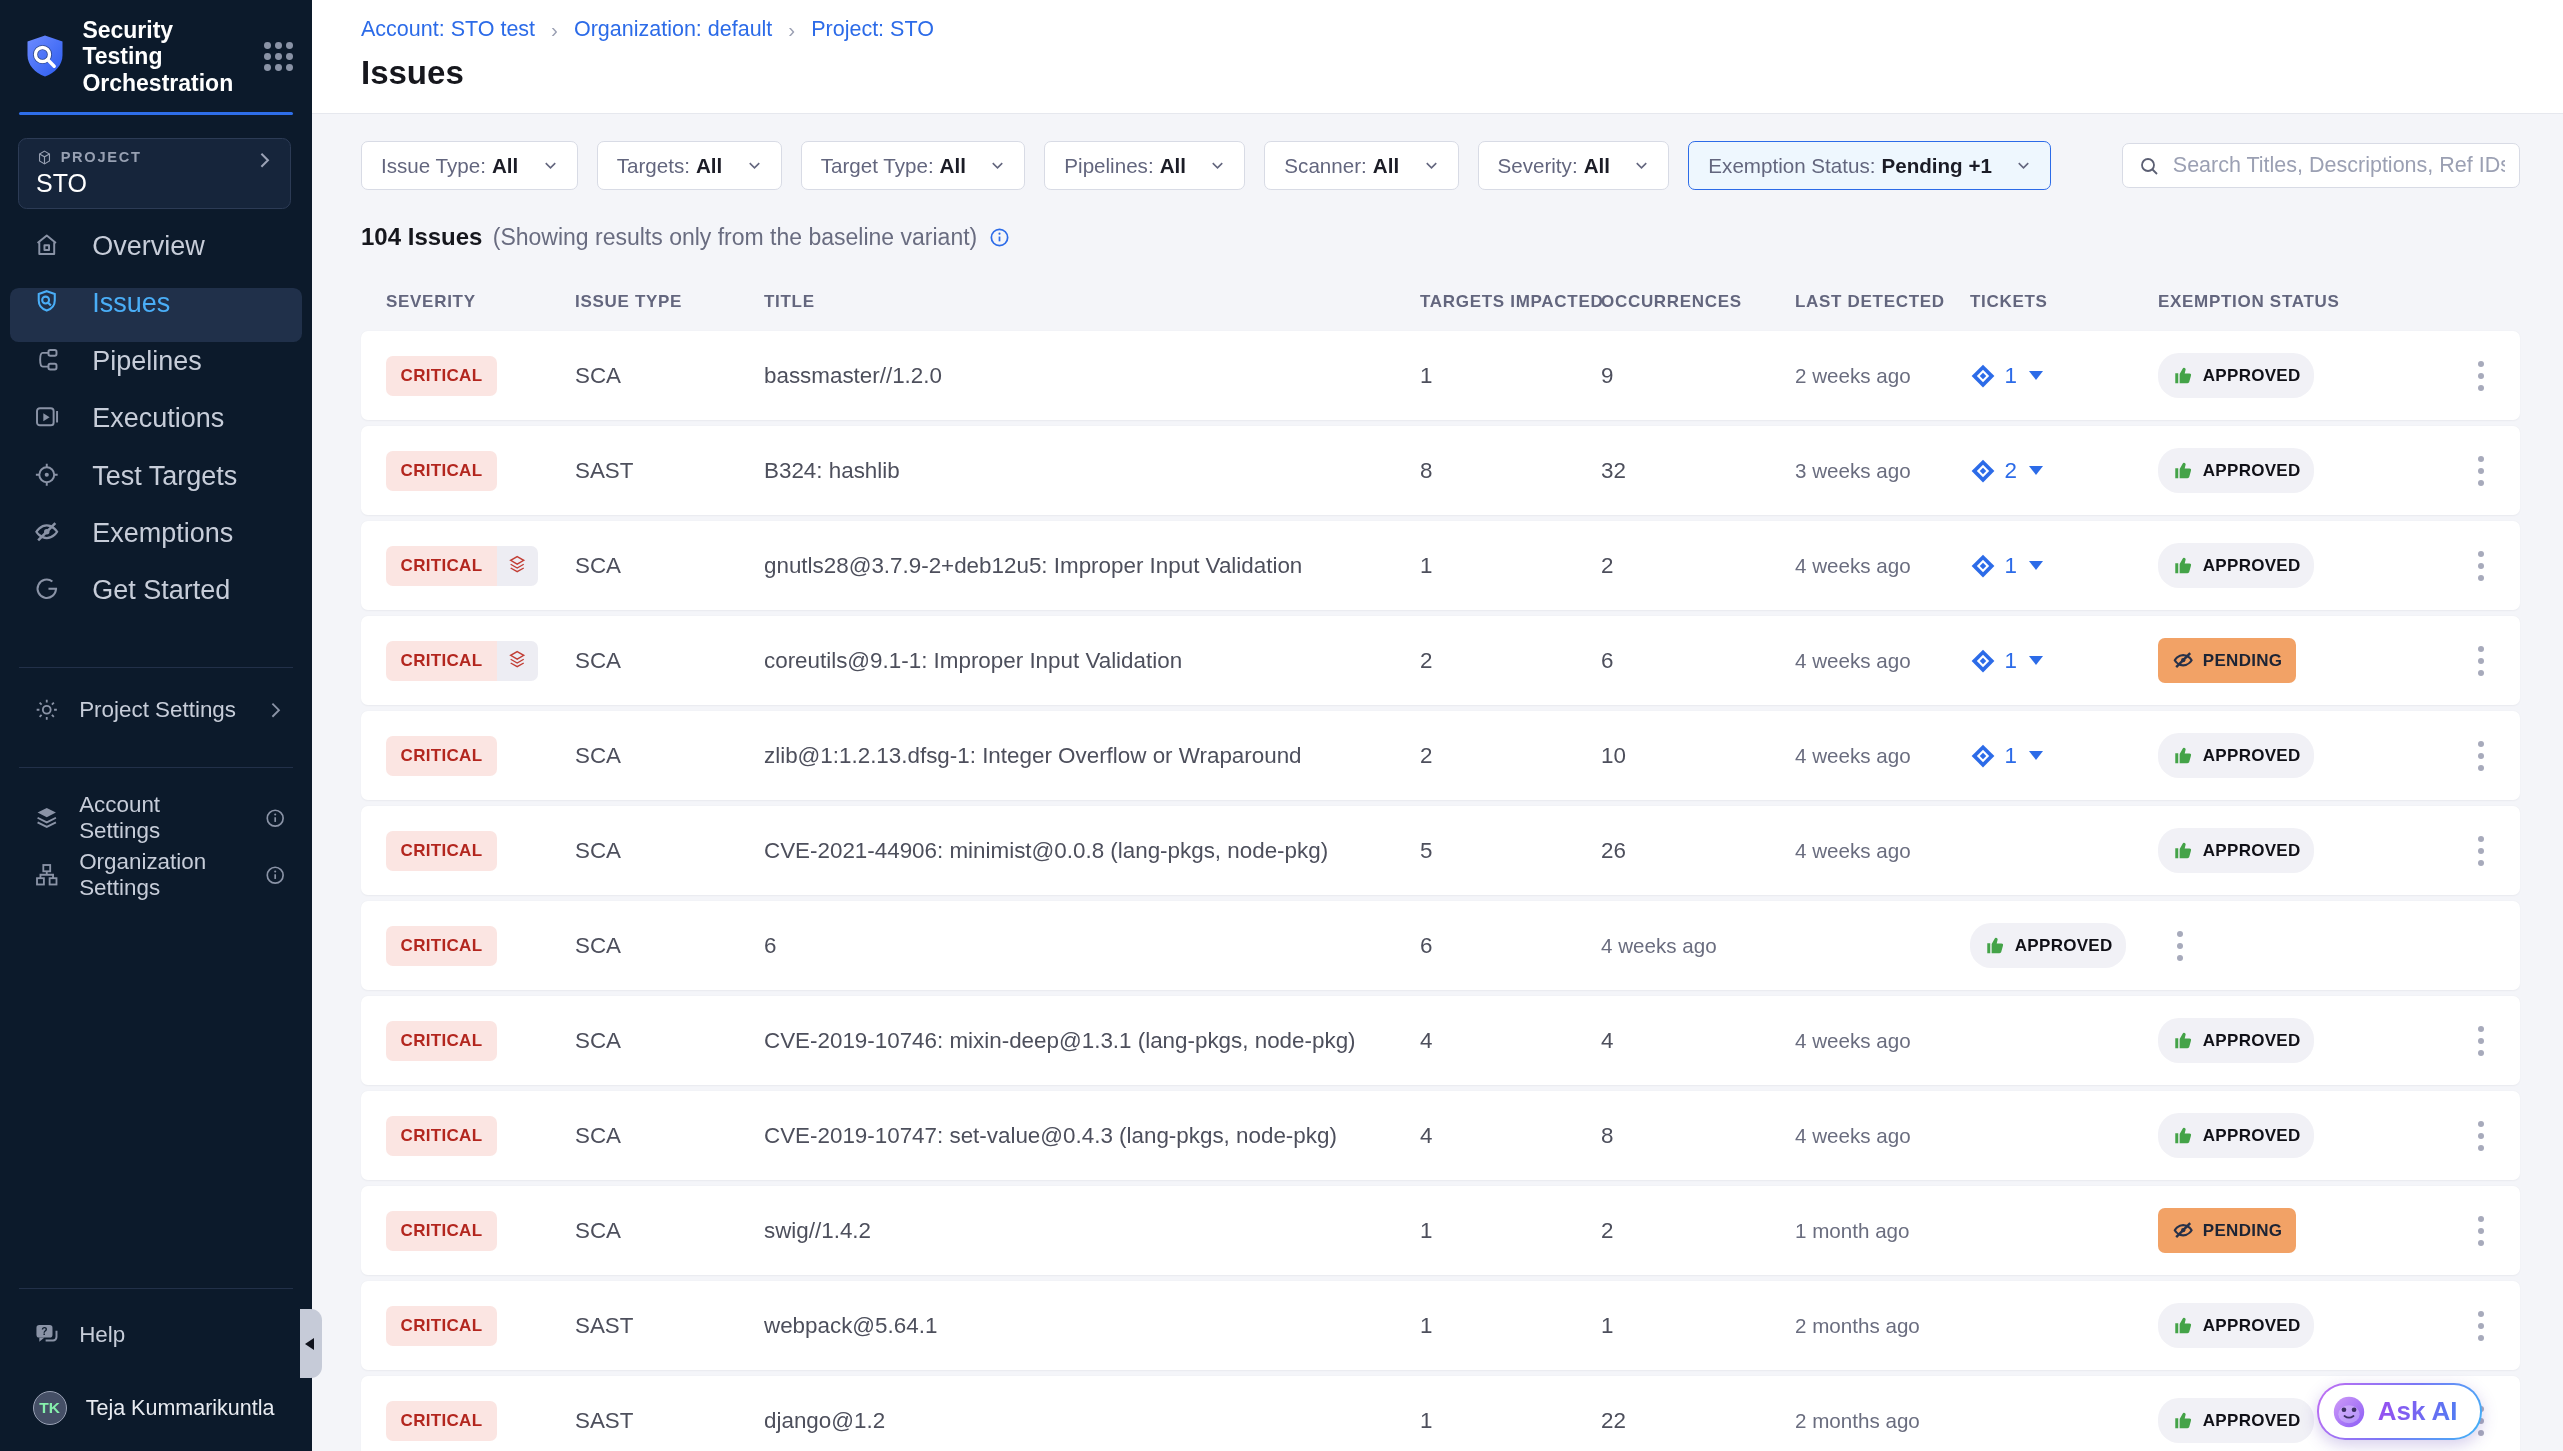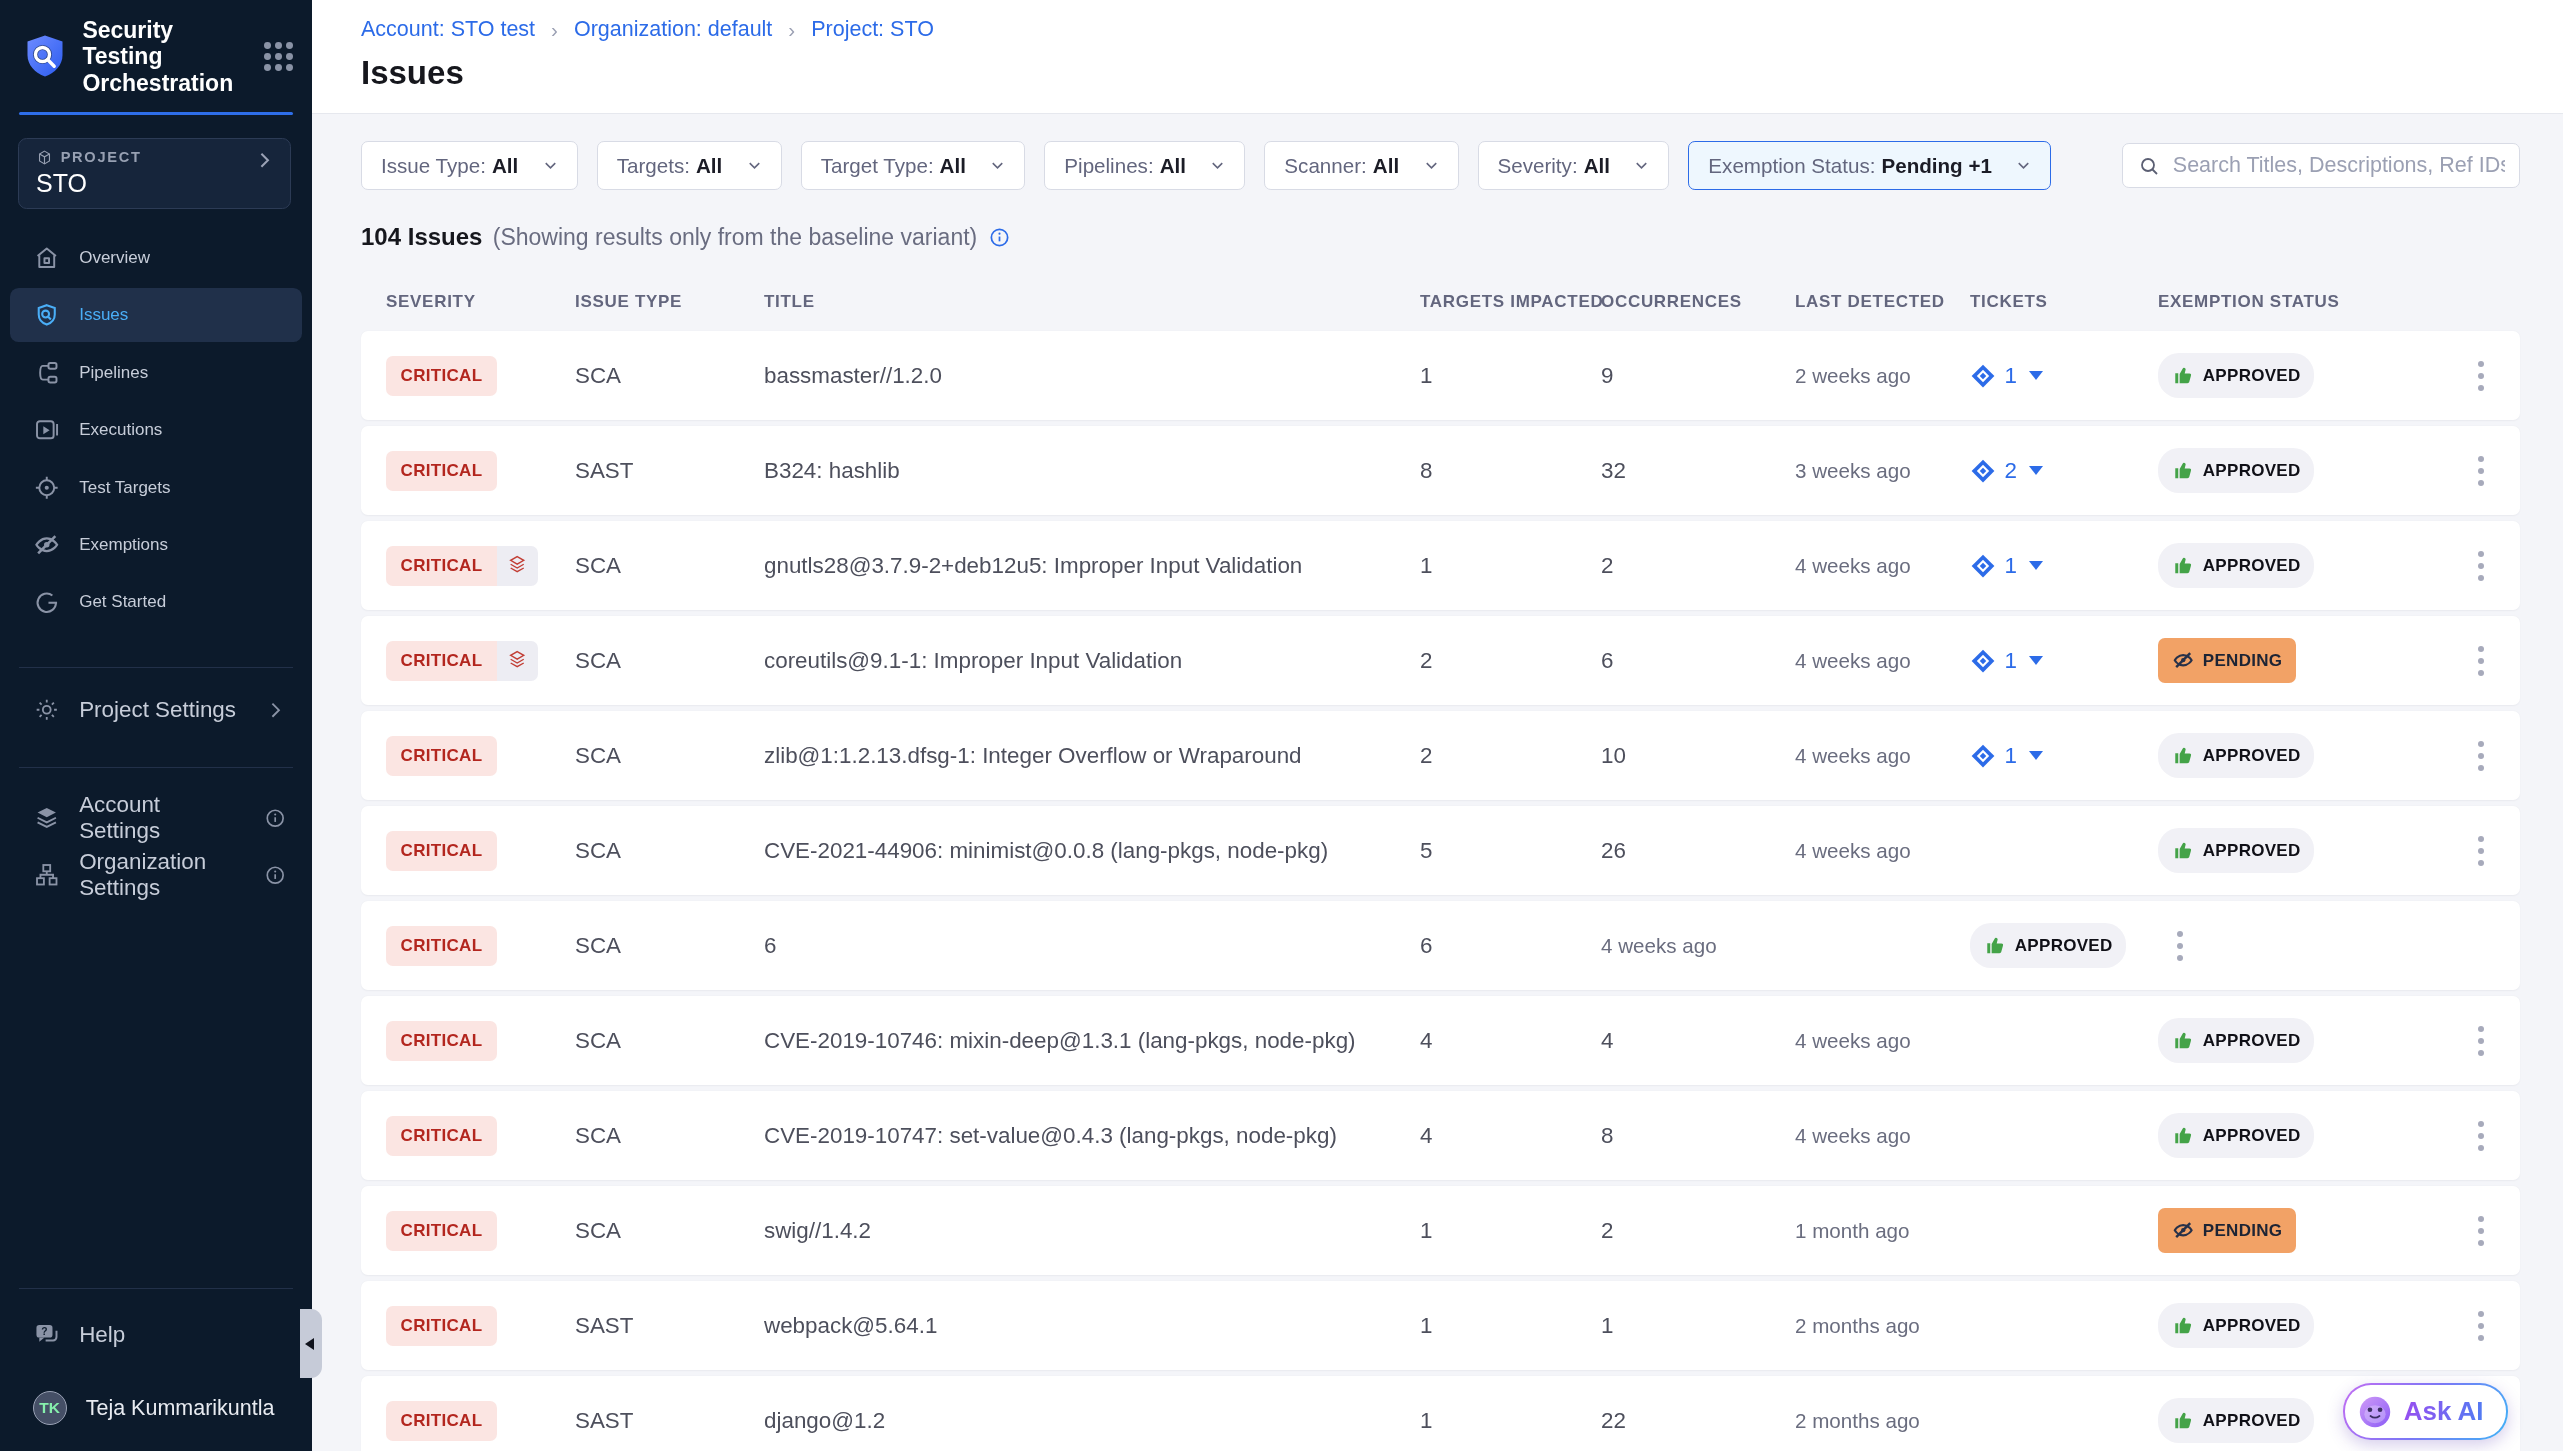--- a/index.html
+++ b/index.html
@@ -28,22 +28,22 @@
     display:flex; align-items:flex-start; cursor:pointer;
   }
   .pc-text { flex:1; }
   .pc-label { display:flex; align-items:center; gap:7.7px; color:#97a0b2; font-size:14.6px; font-weight:bold; letter-spacing:1.7px; }
   .pc-label svg { width:17px; height:17px; }
   .pc-name { color:#fff; font-size: 25px; margin-top: 3.4px; }
   .pc-chevron { color:#9aa2b5; }
   .pc-chevron svg { width:22.4px; height:22.4px; }
   nav { margin: 22.4px 10.3px 0 10.3px; display:flex; flex-direction:column; gap:3.4px; }
   .nav-item {
-    height: 54px; border-radius: 8.6px; display:flex; align-items:center;
-    padding-left: 22.4px; gap: 19px; cursor:pointer; color:#c7cdd9; font-size:17px;
+    height: 54px; border-radius: 8.6px; display:flex; align-items:flex-start;
+    padding-left: 22.4px; gap: 32px; cursor:pointer; color:#c7cdd9; font-size:27px;
   }
   .nav-item .ic { width:27.5px; height:27.5px; color:#8a93a6; display:flex; }
   .nav-item .ic svg { width:27.5px; height:27.5px; }
   .nav-item.active { background:#20304a; color:#4aaef7; }
   .nav-item.active .ic { color:#4aaef7; }
   .sb-divider { height:0.9px; background:#223049; margin: 0 19px; }
   .sb-item {
     height: 54px; margin: 0 10.3px; display:flex; align-items:center; padding: 0 15.5px 0 22.4px;
     gap:19px; color:#c7cdd9; font-size:22.4px; cursor:pointer;
   }
@@ -144,21 +144,21 @@
     border-radius: 6.9px; font-size:17px; font-weight:bold; letter-spacing:0.3px;
   }
   .ex-badge svg { width:22.4px; height:22.4px; }
   .ex-approved { background:#f1f1f6; color:#101017;border-radius:21px; }
   .ex-pending  { background:#f2a266; color:#1d2434; }
   .kebab { display:flex; flex-direction:column; gap:6px; align-items:center; width:34px; cursor:pointer;
            justify-self:start; margin-left: 5.2px; padding: 5.2px; background:transparent; border:none; }
   .kebab i { width:6px; height:6px; border-radius:50%; background:#a7aabb; display:block; }
 
   .ask-ai {
-    position:absolute; right: 55px; bottom: 12px; height: 57px; padding: 0 22.4px 0 12px;
+    position:absolute; right: 81px; bottom: 12px; height: 57px; padding: 0 22.4px 0 12px;
     border-radius: 28px; display:flex; align-items:center; gap: 10.3px; cursor:pointer;
     border: 2.6px solid transparent;
     background: linear-gradient(#fff,#fff) padding-box, linear-gradient(120deg,#c26df2,#7b77f6,#3fb3f6) border-box;
     box-shadow: 0 5.2px 15.5px rgba(90,60,180,.25);
     font-family:"Liberation Sans",sans-serif;
   }
   .ask-ai .bot { width: 36px; height:36px; display:flex; }
   .ask-ai .lbl {
     font-size: 26px; font-weight:bold;
     background: linear-gradient(100deg,#9a4ef0,#4f7df3);

